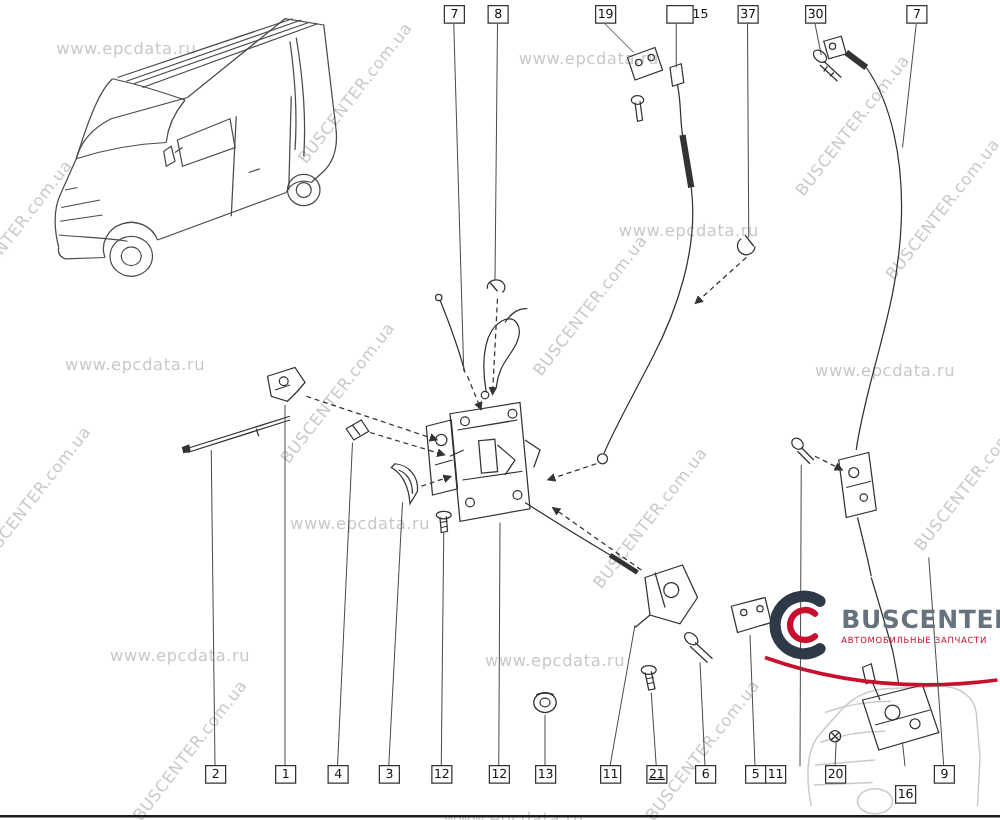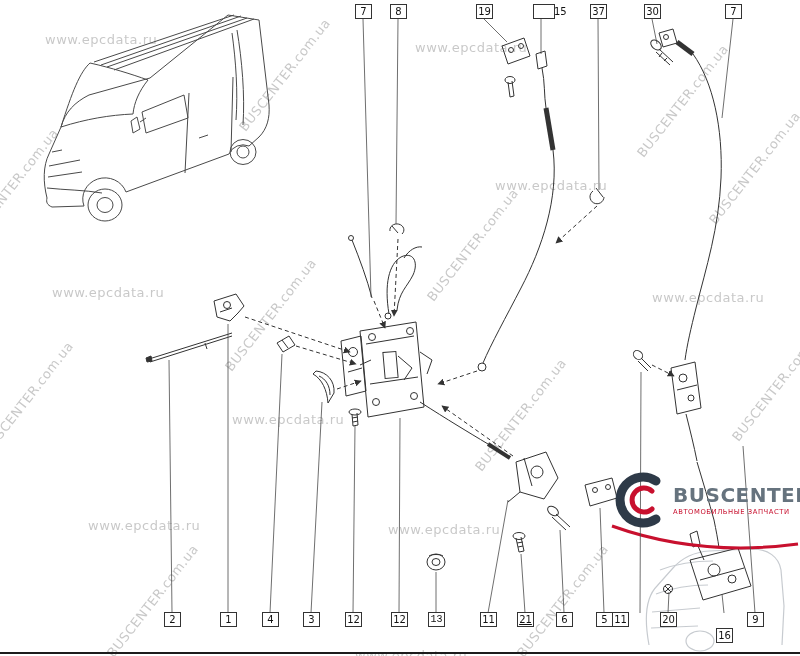--- a/index.html
+++ b/index.html
@@ -294,21 +294,21 @@
     <div class="callout" style="left: 533px; top: 4px; padding-left: 20px;">15</div>
     <div class="callout" style="left: 590px; top: 4px;">37</div>
     <div class="callout" style="left: 644px; top: 4px;">30</div>
     <div class="callout" style="left: 725px; top: 4px;">7</div>
     <div class="callout" style="left: 164px; top: 612px;">2</div>
     <div class="callout" style="left: 220px; top: 612px;">1</div>
     <div class="callout" style="left: 262px; top: 612px;">4</div>
     <div class="callout" style="left: 303px; top: 612px;">3</div>
     <div class="callout" style="left: 345px; top: 612px;">12</div>
     <div class="callout" style="left: 391px; top: 612px;">12</div>
-    <div class="callout" style="left: 428px; top: 612px; font-family: Liberation Mono, monospace;">13</div>
+    <div class="callout" style="left: 428px; top: 612px;">13</div>
     <div class="callout" style="left: 480px; top: 612px;">11</div>
     <div class="callout" style="left: 517px; top: 612px; text-decoration: underline;">21</div>
     <div class="callout" style="left: 556px; top: 612px;">6</div>
     <div class="callout" style="left: 596px; top: 612px;">5</div>
     <div class="callout" style="left: 612px; top: 612px;">11</div>
     <div class="callout" style="left: 660px; top: 612px;">20</div>
     <div class="callout" style="left: 716px; top: 628px;">16</div>
     <div class="callout" style="left: 747px; top: 612px;">9</div>
   </div>
 

